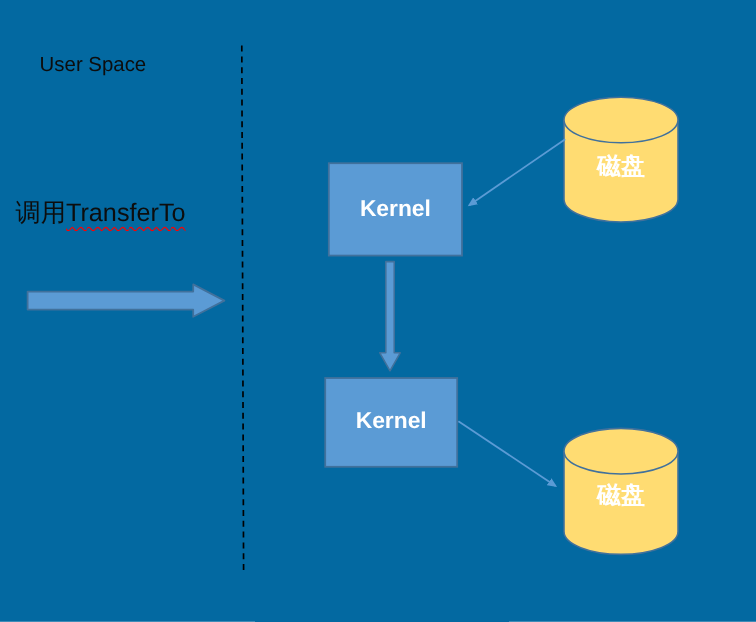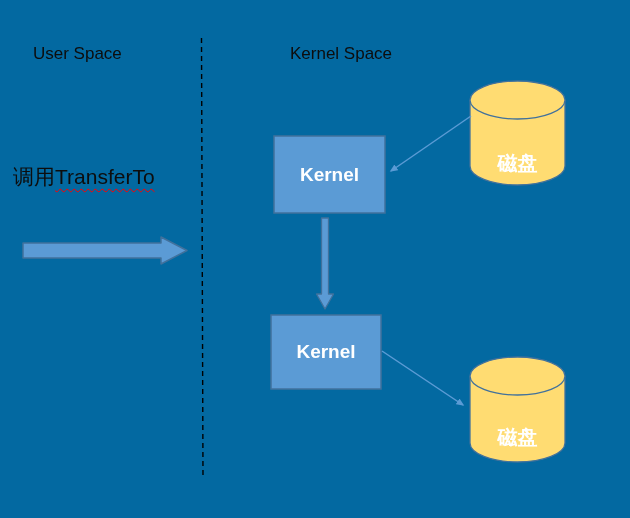--- a/index.html
+++ b/index.html
@@ -53,21 +53,20 @@
   .disk-label {
     position: absolute;
     width: 95px;
     height: 30px;
     display: flex;
     align-items: center;
     justify-content: center;
     color: #ffffff;
     font-weight: 600;
     font-size: 20px;
-    margin-top: 25px;
   }
   .disk-label-1 { left: 470px; top: 123px; }
   .disk-label-2 { left: 470px; top: 397px; }
 </style>
 </head>
 <body>
 
 <div class="canvas">
 
   <svg width="630" height="518" viewBox="0 0 630 518">
@@ -97,21 +96,20 @@
       <ellipse cx="517.5" cy="376" rx="47.5" ry="19" style="fill: var(--disk_fill, #FFDC72); stroke: var(--disk_border, #41719C); stroke-width: 1.3;"></ellipse>
     </g>
 
     <line x1="471" y1="116" x2="391" y2="171" marker-end="url(#thin-arrowhead)" style="stroke: var(--connector_line, #5B9BD5); stroke-width: 1.5;"></line>
 
     <line x1="382" y1="351" x2="463" y2="405" marker-end="url(#thin-arrowhead)" style="stroke: var(--connector_line, #5B9BD5); stroke-width: 1.5;"></line>
   </svg>
 
   <div class="label space-title user-space-title">User Space</div>
 
-  <div class="label space-title kernel-space-title">Kernel Space</div>
 
   <div class="label call-text"><span>调用</span><span class="misspelled">TransferTo</span></div>
 
   <div class="box-label kernel-label-1">Kernel</div>
 
   <div class="box-label kernel-label-2">Kernel</div>
 
   <div class="disk-label disk-label-1">磁盘</div>
 
   <div class="disk-label disk-label-2">磁盘</div>

